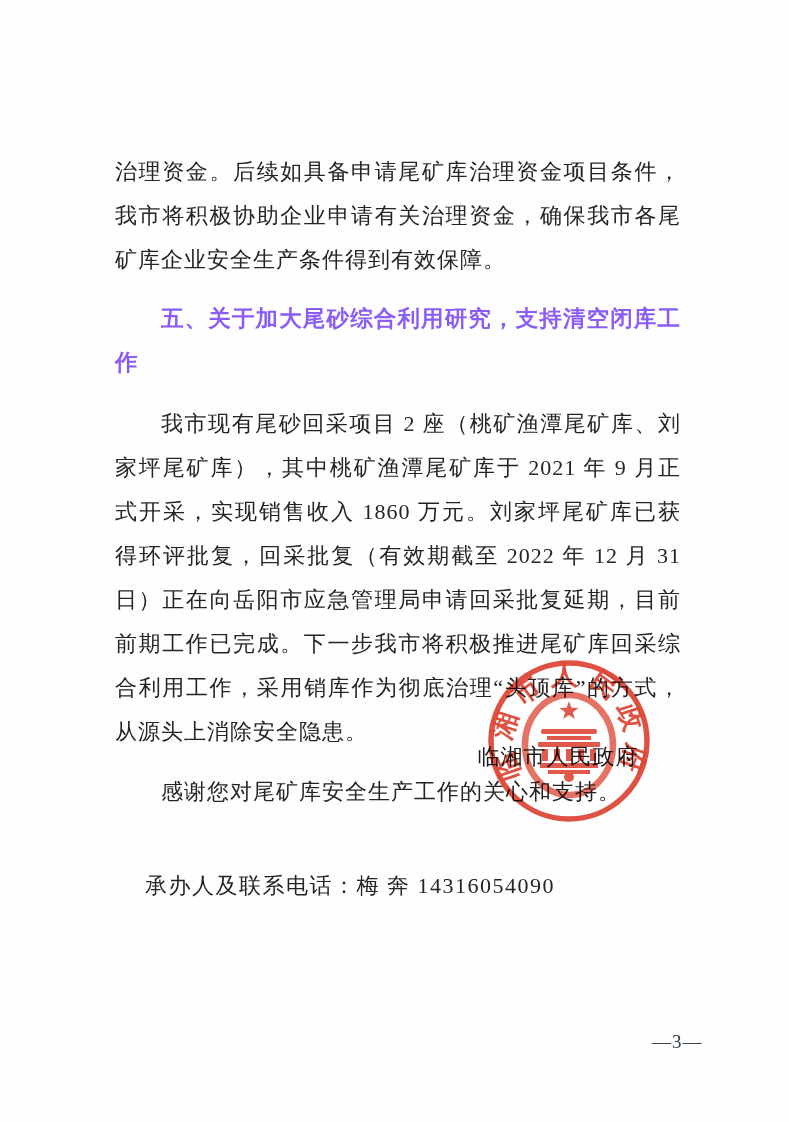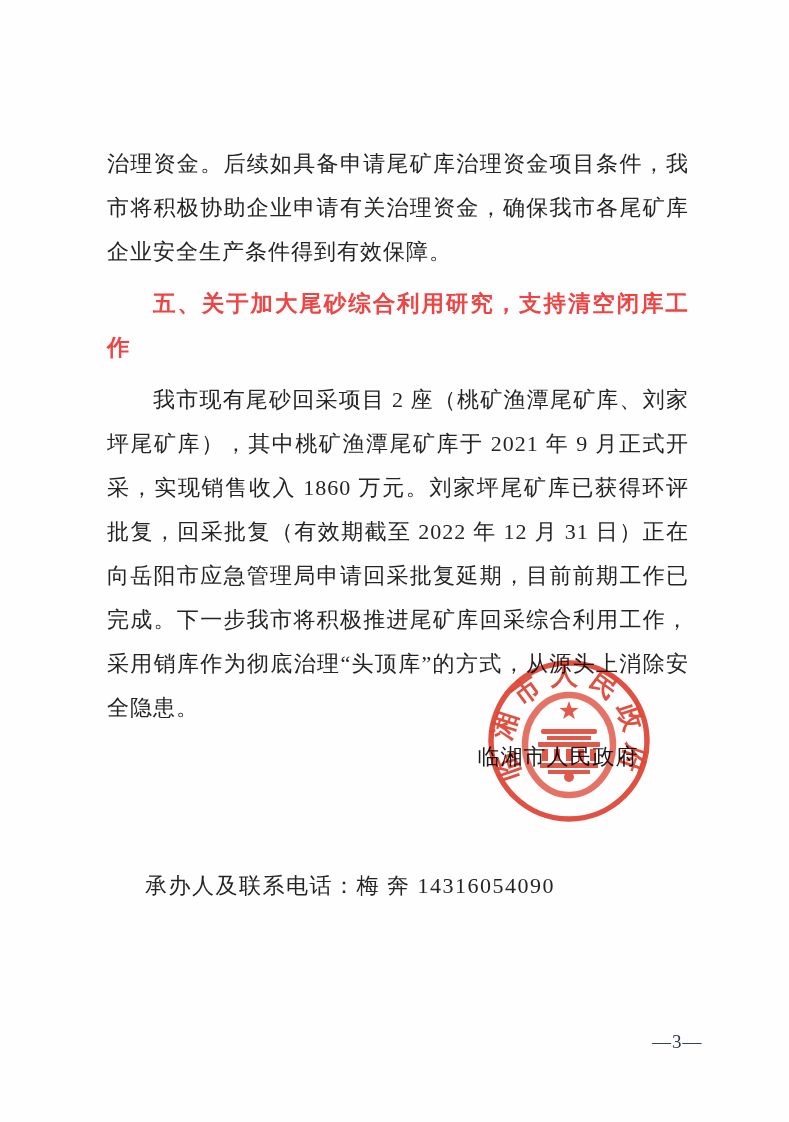--- a/index.html
+++ b/index.html
@@ -17,28 +17,28 @@
     position: absolute;
     left: 99px;
     top: 134px;
     width: 598px;
     font-size: 22px;
     line-height: 44px;
     letter-spacing: 1px;
     text-align: justify;
     color: #242424;
   }
-  .letter-body p { margin: 8px; }
+  .letter-body p { margin: 16px; }
   .para-indent { text-indent: 46px; }
   .section-heading {
-    font-family: Liberation Serif, serif;
+    font-family: Liberation Mono, monospace;
     font-weight: 700;
     text-indent: 46px;
     font-size: 22.5px;
-    color: #ef4444;
+    color: #8b5cf6;
   }
   
   .issuer-line {
     position: absolute;
     top: 742px;
     left: 558px;
     transform: translateX(-50%);
     font-size: 22px;
     letter-spacing: 1px;
     white-space: nowrap;
@@ -108,20 +108,21 @@
 </style>
 </head>
 <body>
 
 <div class="page">
 
   <div class="letter-body">
     <p>治理资金。后续如具备申请尾矿库治理资金项目条件，我市将积极协助企业申请有关治理资金，确保我市各尾矿库企业安全生产条件得到有效保障。</p>
     <p class="section-heading">五、关于加大尾砂综合利用研究，支持清空闭库工作</p>
     <p class="para-indent">我市现有尾砂回采项目 2 座（桃矿渔潭尾矿库、刘家坪尾矿库），其中桃矿渔潭尾矿库于 2021 年 9 月正式开采，实现销售收入 1860 万元。刘家坪尾矿库已获得环评批复，回采批复（有效期截至 2022 年 12 月 31 日）正在向岳阳市应急管理局申请回采批复延期，目前前期工作已完成。下一步我市将积极推进尾矿库回采综合利用工作，采用销库作为彻底治理“头顶库”的方式，从源头上消除安全隐患。</p>
+    <p class="para-indent">感谢您对尾矿库安全生产工作的关心和支持。</p>
   </div>
 
   <div class="issuer-line">临湘市人民政府</div>
 
 
   <svg class="seal" viewBox="-84 -84 168 168" xmlns="http://www.w3.org/2000/svg">
     <circle class="seal-ring" r="78"></circle>
     <path id="seal-arc" d="M -46.7 32.7 A 57 57 0 1 1 46.7 32.7" fill="none"></path>
     <text class="seal-arc-text" text-anchor="middle">
       <textPath href="#seal-arc" startOffset="50%">临湘市人民政府</textPath>

